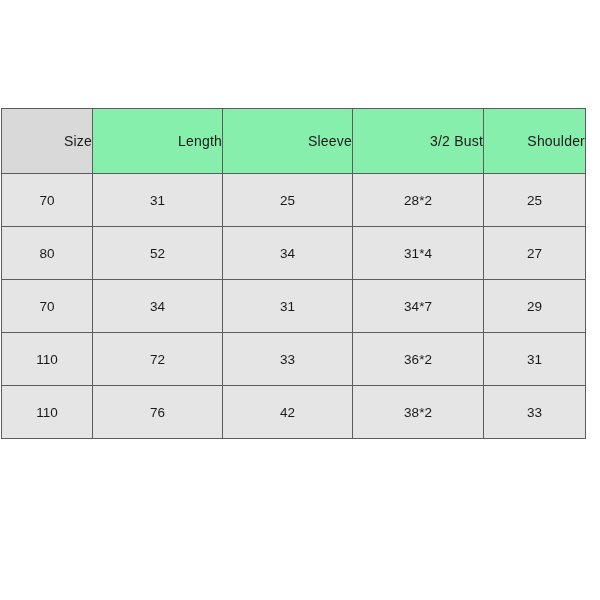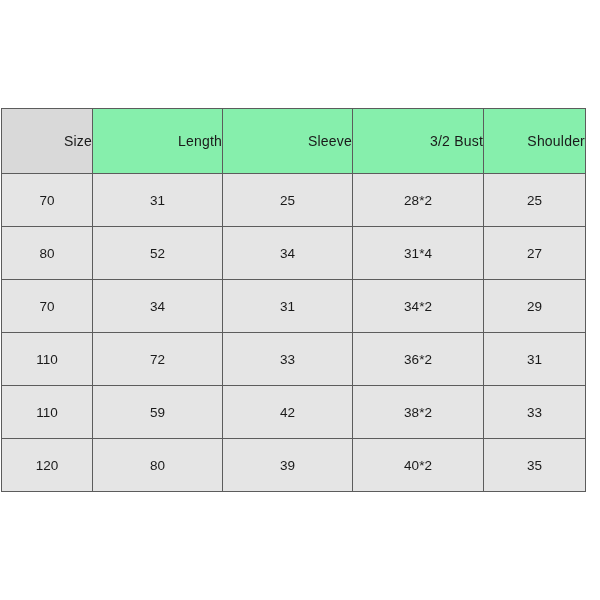--- a/index.html
+++ b/index.html
@@ -108,41 +108,34 @@
           <td>80</td>
           <td>52</td>
           <td>34</td>
           <td>31*4</td>
           <td>27</td>
         </tr>
         <tr>
           <td>70</td>
           <td>34</td>
           <td>31</td>
-          <td>34*2</td>
+          <td>34*7</td>
           <td>29</td>
         </tr>
         <tr>
           <td>110</td>
           <td>72</td>
           <td>33</td>
           <td>36*2</td>
           <td>31</td>
         </tr>
         <tr>
           <td>110</td>
-          <td>59</td>
+          <td>76</td>
           <td>42</td>
           <td>38*2</td>
           <td>33</td>
-        </tr>
-        <tr>
-          <td>120</td>
-          <td>80</td>
-          <td>39</td>
-          <td>40*2</td>
-          <td>35</td>
         </tr>
       </tbody>
     </table>
   </div>
 
 </div>
 
 </body></html>

